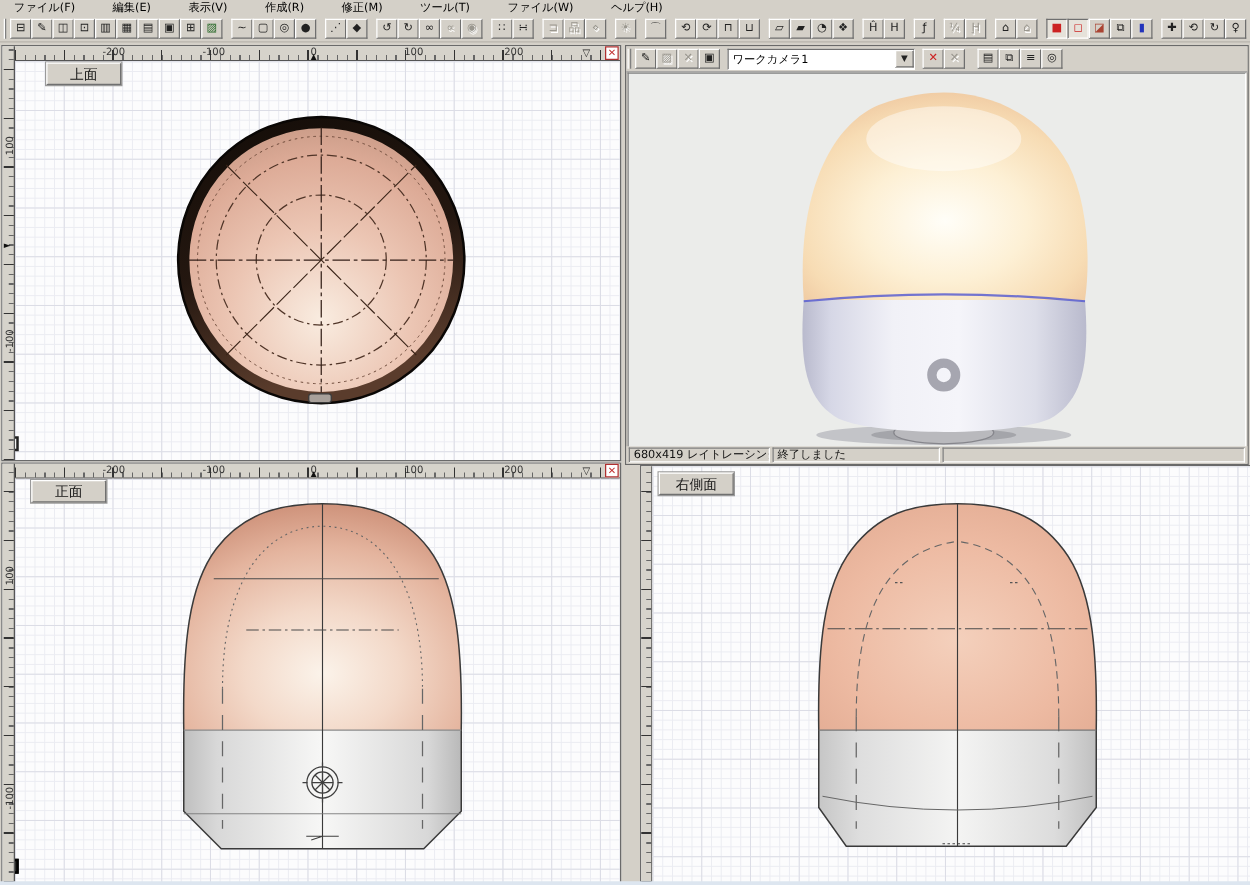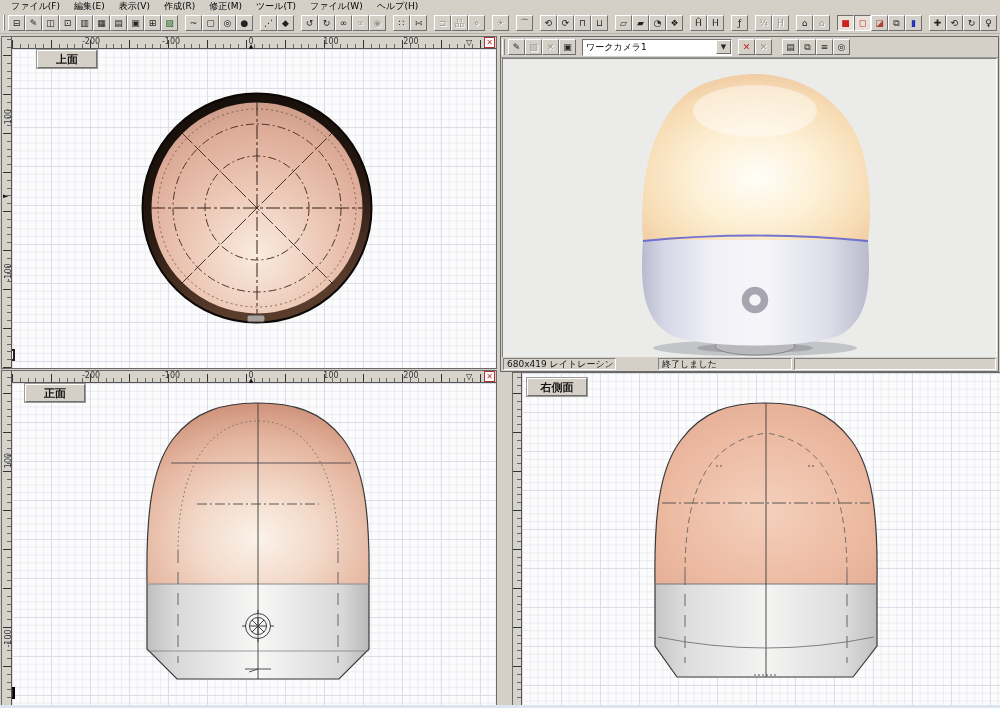--- a/index.html
+++ b/index.html
@@ -1,41 +1,41 @@
 <!DOCTYPE html>
 <html style="--c-chrome: #d4d0c8; --c-grid_minor: #ebecf2; --c-grid_major: #dcdde6; --c-ruler_bg: #d6d3cb; --c-render_bg: #ebecea; --c-marker_red: #cc2222; --c-top_rim_dark: #140d08; --c-top_rim_light: #5a3c2c; --c-top_face_glow: #f9ece0; --c-top_face_mid: #ecc6b4; --c-top_face_edge: #c89a86; --c-dome_glow: #fbf3ea; --c-dome_mid: #f0d2c0; --c-dome_edge: #c98a72; --c-base_center: #f7f7f6; --c-base_edge: #bcbcbc; --c-side_dome_glow: #f4d0bc; --c-side_dome_mid: #edbaa2; --c-side_dome_edge: #dfa78e; --c-rdome_glow: #fffef8; --c-rdome_mid: #fdf0d5; --c-rdome_edge: #eec69e; --c-rbase_center: #f5f5fa; --c-rbase_edge: #b9bacd; --c-ring_gray: #a6a6b0; --c-junction_blue: #5b5fd0; --c-outline: #3a3a3a; --c-hidden: #666666;"><head>
 <meta charset="utf-8">
 <style>
   html,body{margin:0;padding:0;background:#d4d0c8;}
   *{box-sizing:border-box;}
   .app{position:relative;width:1000px;height:708px;background:#d4d0c8;
        font-family:"DejaVu Sans","Liberation Sans",sans-serif;overflow:hidden;}
   
   .menubar{position:absolute;left:0;top:0;width:1000px;height:13px;display:flex;
-           align-items:center;padding-left:4px;font-size:9px;color:#000;gap:0;}
+           align-items:center;padding-left:4px;font-size:9px;color:#000;gap:16px;}
   .menu-item{padding:0 7px;cursor:default;}
   
   .toolbar{position:absolute;left:0;top:13px;width:1000px;height:21px;display:flex;
            align-items:center;padding-left:2px;border-bottom:1px solid #b8b4ac;}
   .tb-handle{width:3px;height:16px;border-left:1px solid #fff;border-right:1px solid #808080;margin:0 3px 0 1px;}
   .tb-group{display:flex;align-items:center;margin-right:7px;}
   .tb-btn{width:17px;height:16px;margin:0;padding:0;font-size:9px;line-height:13px;text-align:center;
           background:#d4d0c8;color:#222;border:1px solid;border-color:#fff #6f6f6f #6f6f6f #fff;
           font-family:inherit;cursor:pointer;overflow:hidden;}
   .tb-btn.active{border-color:#6f6f6f #fff #fff #6f6f6f;background:#e6e2da;}
   .tb-btn:disabled{color:#9a978f;text-shadow:1px 1px 0 #fff;}
   
   .viewport{position:absolute;background:#fcfcfd;border:1px solid #6a6a6a;}
   .vp-content{position:absolute;overflow:hidden;background:#fcfcfd;
      background-image:
        linear-gradient(var(--c-grid_major) 1px, transparent 1px),
        linear-gradient(90deg, var(--c-grid_major) 1px, transparent 1px),
        linear-gradient(var(--c-grid_minor) 1px, transparent 1px),
        linear-gradient(90deg, var(--c-grid_minor) 1px, transparent 1px);
-     background-size:39px 39px,39px 39px,7.8px 7.8px,7.8px 7.8px;font-weight:bold;}
+     background-size:39px 39px,39px 39px,7.8px 7.8px,7.8px 7.8px;}
   .vp-label{position:absolute;width:60px;height:18px;background:#d4d0c8;
             border:1px solid;border-color:#fff #707070 #707070 #fff;box-shadow:0 0 0 1px #9a9a9a;
             font-size:11px;color:#111;display:flex;align-items:center;justify-content:center;z-index:5;}
   .axis-badge{position:absolute;width:12px;height:12px;background:#f4f4f4;border:2px solid #222;
               font-size:8px;font-weight:bold;color:#111;display:flex;align-items:center;justify-content:center;z-index:6;}
   
   .ruler-h{position:absolute;background:var(--c-ruler_bg);border-bottom:1px solid #555;
      background-image:
        repeating-linear-gradient(90deg,#333 0,#333 1px,transparent 1px,transparent 39px),
        repeating-linear-gradient(90deg,#666 0,#666 1px,transparent 1px,transparent 7.8px);
@@ -269,21 +269,21 @@
         <ellipse cx="252" cy="287" rx="40" ry="9" fill="#b9b9bd" stroke="#86868c" stroke-width="1"></ellipse>
         <path d="M 140 181 C 136 235 143 262 168 276 C 200 290 305 290 337 276 C 362 262 369 235 365 181 Z" fill="url(#gRBase)"></path>
         <circle cx="252" cy="241" r="9.5" fill="none" stroke="var(--c-ring_gray)" stroke-width="7.5"></circle>
         <path d="M 140 181 C 134 100 160 42 200 25 C 222 17 240 15 252 15 C 290 15 330 33 352 73 C 366 101 370 145 365 181 Z" fill="url(#gRDome)"></path>
         <ellipse cx="252" cy="52" rx="62" ry="26" fill="#ffffff" opacity="0.45"></ellipse>
         <path d="M 140 182 Q 252 171 365 182" fill="none" stroke="var(--c-junction_blue)" stroke-width="1.8" opacity="0.85"></path>
       </svg>
     </div>
     <div class="rv-status">
       <span class="status-field" style="width:113px;">680x419 レイトレーシング</span>
-      <span class="status-field" style="width:134px;margin-left:40px;">終了しました</span>
+      <span class="status-field" style="width:134px;">終了しました</span>
       <span class="status-field" style="flex:1;"></span>
     </div>
   </div>
 
   <div class="viewport" style="left:1px;top:370px;width:496px;height:337px;">
     <div class="ruler-h" style="left:10px;top:0;right:0;height:12px;">
         <span class="rh-label" style="left: 79px;">-200</span>
         <span class="rh-label" style="left: 159px;">-100</span>
         <span class="rh-label" style="left: 239px;">0</span>
         <span class="rh-label" style="left: 319px;">100</span>

